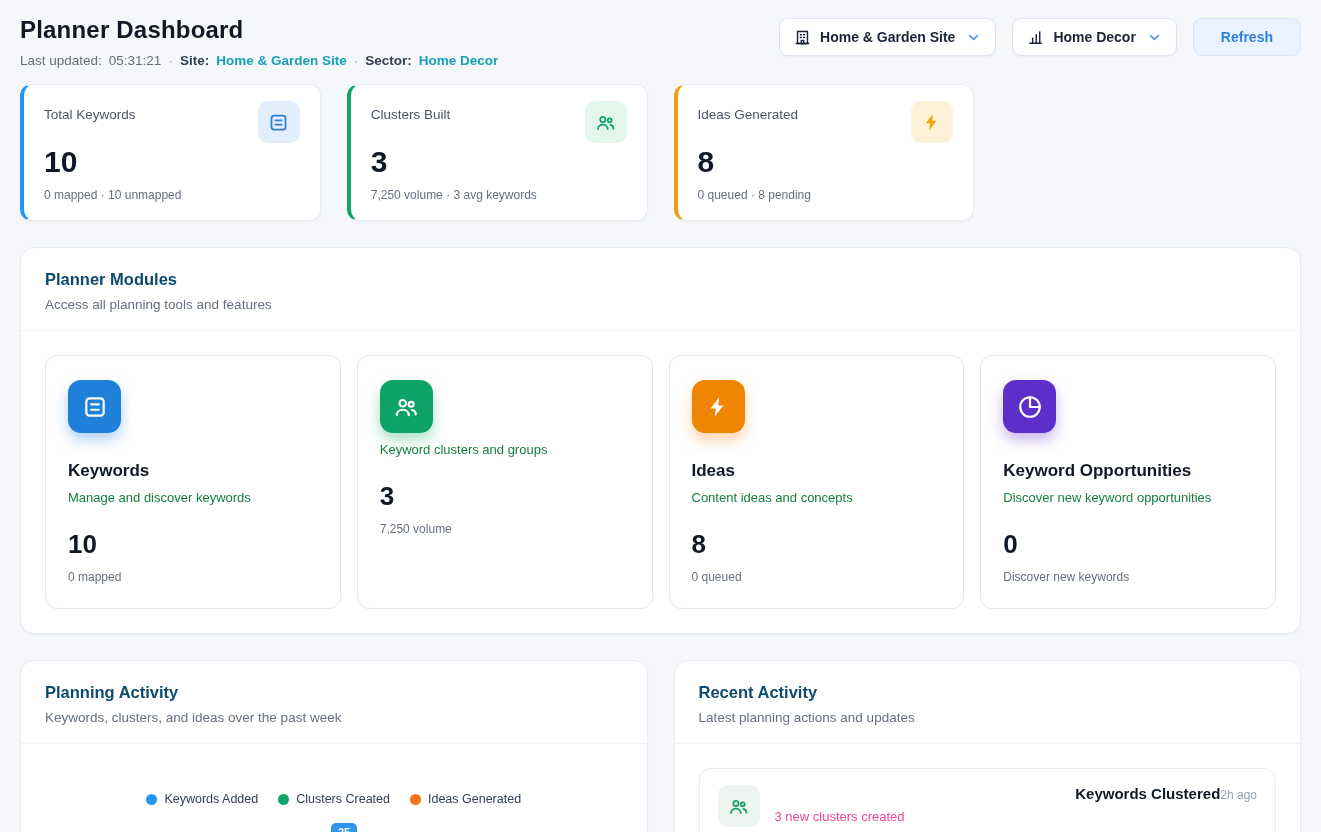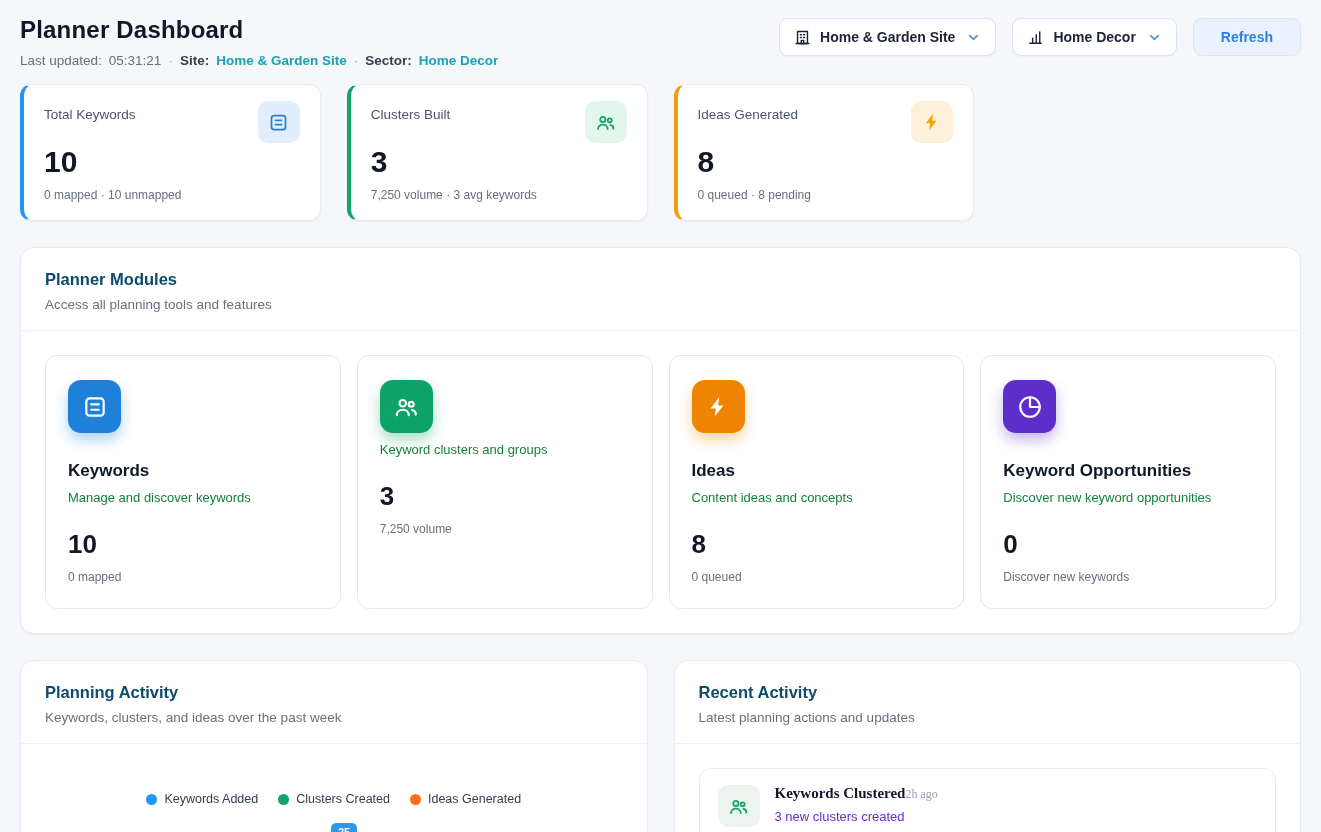--- a/index.html
+++ b/index.html
@@ -112,24 +112,24 @@
   .ra-content { padding: 24px; }
   .activity-item {
     border: 1px solid #e8edf4; border-radius: 12px; padding: 16px 18px;
     display: flex; gap: 15px; align-items: flex-start; min-height: 110px;
   }
   .activity-iconbox {
     width: 42px; height: 42px; border-radius: 10px; background: #edf3ee; color: #12a46b;
     display: inline-flex; align-items: center; justify-content: center; flex-shrink: 0;
   }
   .activity-main { flex: 1; }
-  .activity-top { display: flex; justify-content: flex-start; align-items: baseline; font-family: Liberation Serif, serif; }
+  .activity-top { display: flex; justify-content: flex-end; align-items: baseline; }
   .activity-title { font-size: 15px; font-weight: 800; color: #101828; }
   .activity-time { font-size: 12px; color: #98a2b3; }
-  .activity-desc { font-size: 13px; color: #6d28d9; margin-top: 7px; }
+  .activity-desc { font-size: 13px; color: #ec4899; margin-top: 7px; }
 </style>
 </head>
 <body>
 
 <div class="page">
 
   <header class="topbar">
     <div class="topbar-left">
       <h1 class="page-title">Planner Dashboard</h1>
       <div class="meta">

